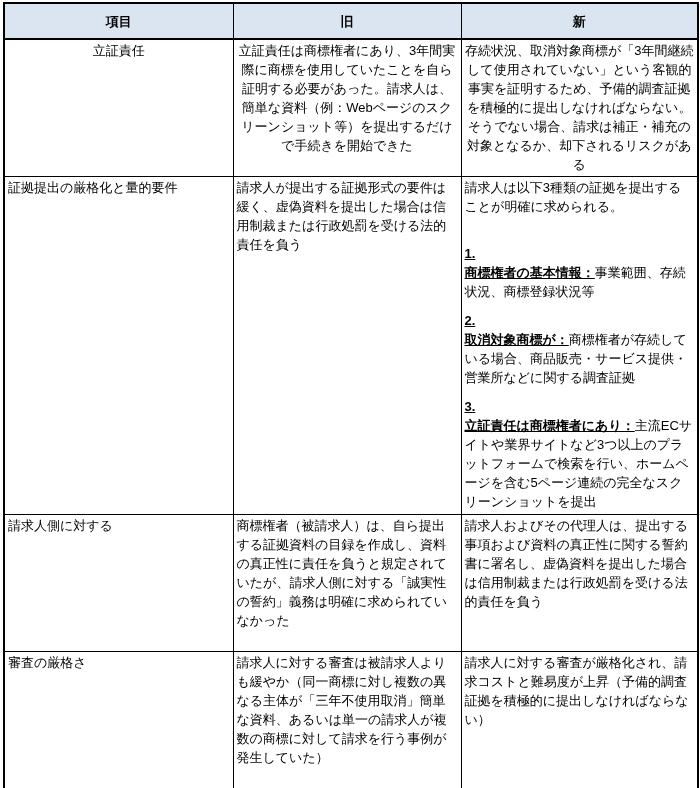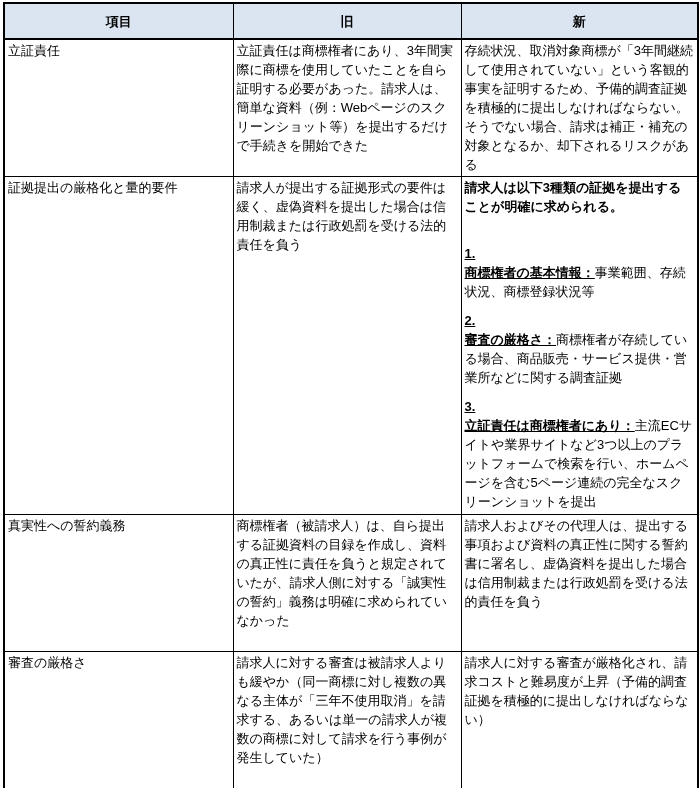--- a/index.html
+++ b/index.html
@@ -39,25 +39,25 @@
   }
   table.cmp thead th {
     background: #dbe5f1;
     font-weight: bold;
     text-align: center;
     vertical-align: middle;
     height: 30px;
     border-bottom: 2px solid #000000;
     padding: 2px;
   }
-  tr.r1 { height: 137px; }
+  tr.r1 { height: 137px; text-align: center; }
   tr.r2 { height: 338px; }
   tr.r3 { height: 137px; }
   tr.r4 { height: 138px; }
-  .intro { margin-bottom: 28px; font-weight: bold; }
+  .intro { margin-bottom: 28px; }
   .ev-item { margin-bottom: 10px; }
   .ev-item:last-child { margin-bottom: 0; }
   .bu {
     font-weight: bold;
     text-decoration: underline;
   }
   .num-line { display: block; }
 </style>
 </head>
 <body>
@@ -86,33 +86,33 @@
         <td>証拠提出の厳格化と量的要件</td>
         <td>請求人が提出する証拠形式の要件は緩く、虚偽資料を提出した場合は信用制裁または行政処罰を受ける法的責任を負う</td>
         <td>
           <div class="intro">請求人は以下3種類の証拠を提出することが明確に求められる。</div>
           <div class="ev-item">
             <span class="bu num-line">1.</span>
             <span class="bu">商標権者の基本情報：</span><span>事業範囲、存続状況、商標登録状況等</span>
           </div>
           <div class="ev-item">
             <span class="bu num-line">2.</span>
-            <span class="bu">審査の厳格さ：</span><span>商標権者が存続している場合、商品販売・サービス提供・営業所などに関する調査証拠</span>
+            <span class="bu">取消対象商標が：</span><span>商標権者が存続している場合、商品販売・サービス提供・営業所などに関する調査証拠</span>
           </div>
           <div class="ev-item">
             <span class="bu num-line">3.</span>
             <span class="bu">立証責任は商標権者にあり：</span><span>主流ECサイトや業界サイトなど3つ以上のプラットフォームで検索を行い、ホームページを含む5ページ連続の完全なスクリーンショットを提出</span>
           </div>
         </td>
       </tr>
       <tr class="r3">
-        <td>真実性への誓約義務</td>
+        <td>請求人側に対する</td>
         <td>商標権者（被請求人）は、自ら提出する証拠資料の目録を作成し、資料の真正性に責任を負うと規定されていたが、請求人側に対する「誠実性の誓約」義務は明確に求められていなかった</td>
         <td>請求人およびその代理人は、提出する事項および資料の真正性に関する誓約書に署名し、虚偽資料を提出した場合は信用制裁または行政処罰を受ける法的責任を負う</td>
       </tr>
       <tr class="r4">
         <td>審査の厳格さ</td>
-        <td>請求人に対する審査は被請求人よりも緩やか（同一商標に対し複数の異なる主体が「三年不使用取消」を請求する、あるいは単一の請求人が複数の商標に対して請求を行う事例が発生していた）</td>
+        <td>請求人に対する審査は被請求人よりも緩やか（同一商標に対し複数の異なる主体が「三年不使用取消」簡単な資料、あるいは単一の請求人が複数の商標に対して請求を行う事例が発生していた）</td>
         <td>請求人に対する審査が厳格化され、請求コストと難易度が上昇（予備的調査証拠を積極的に提出しなければならない）</td>
       </tr>
     </tbody>
   </table>
 </div>
 
 </body></html>

